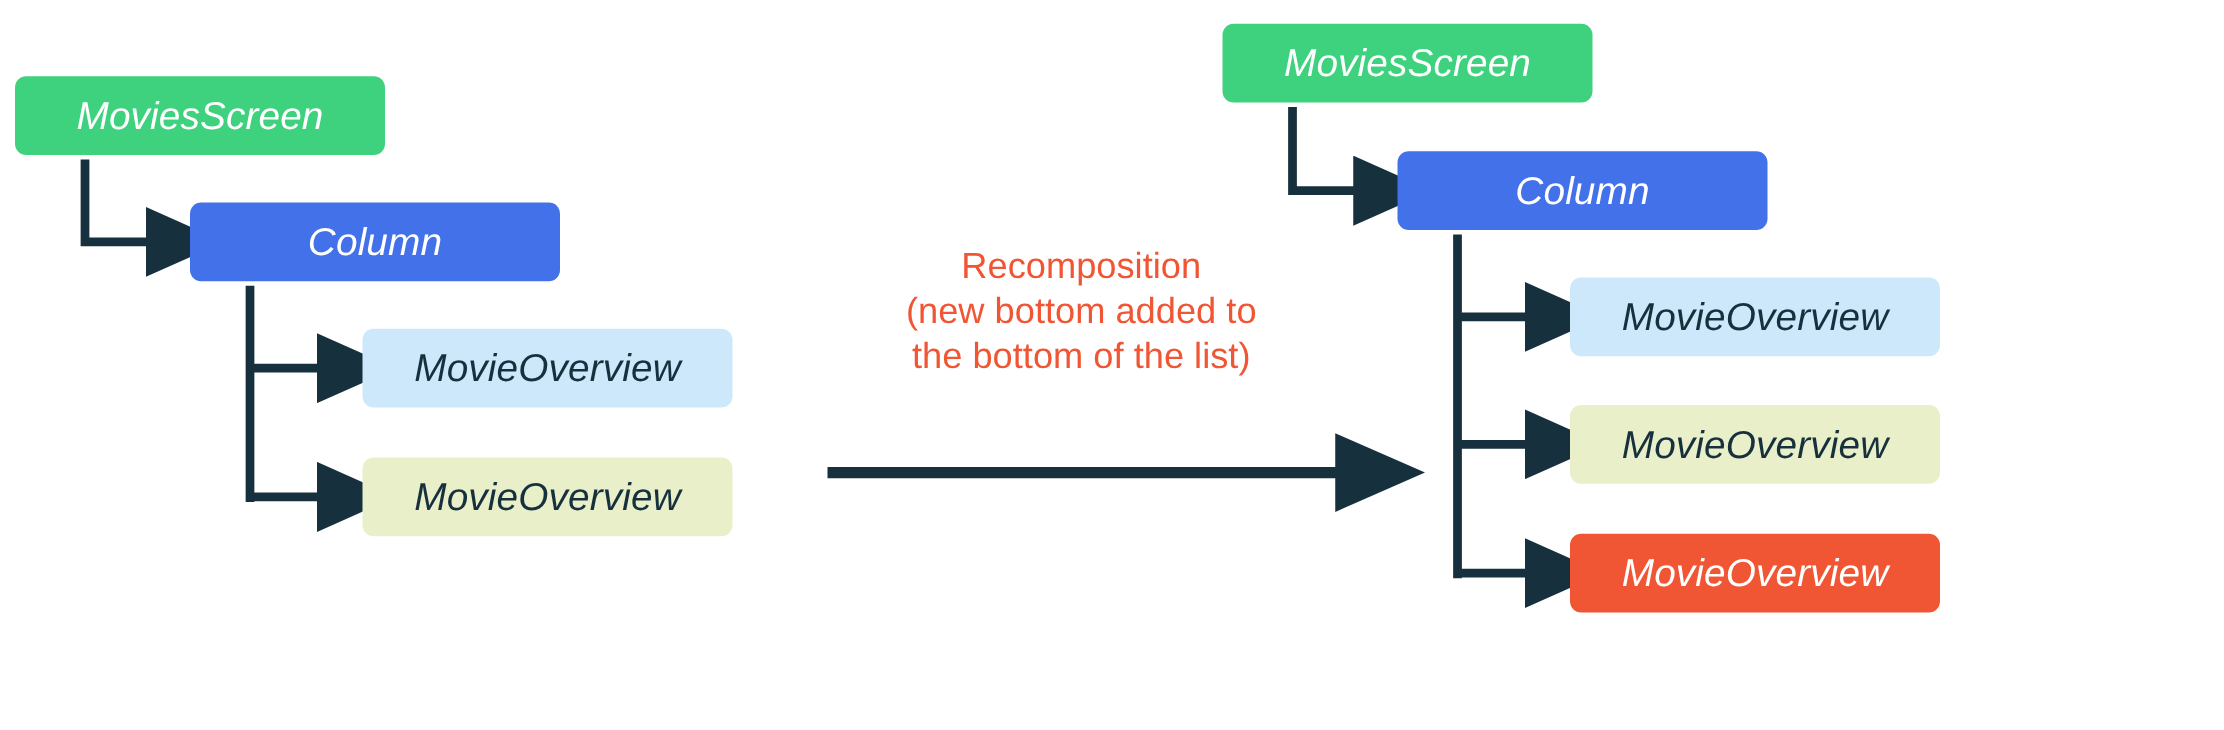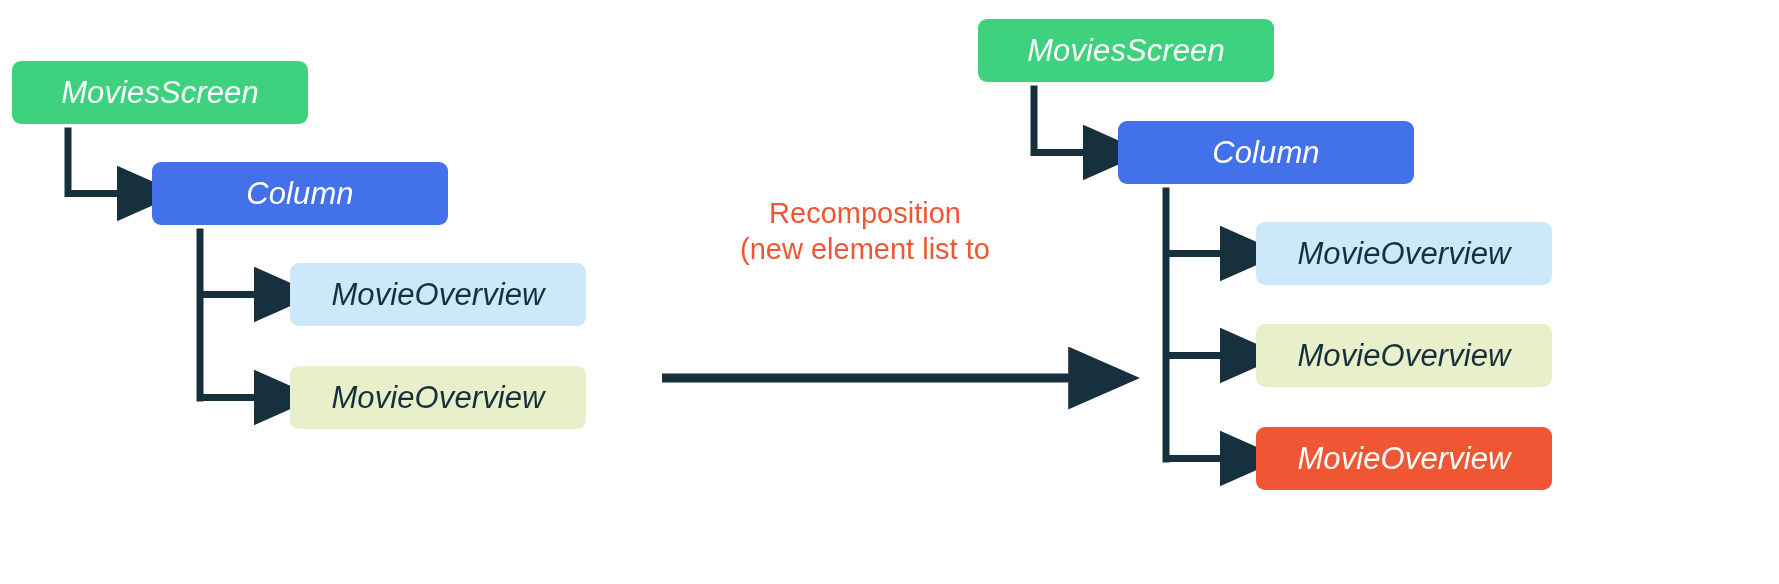--- a/index.html
+++ b/index.html
@@ -107,21 +107,22 @@
   </div>
   <div class="node" style="left: 290px; top: 263px; width: 296px; height: 63px; background: rgb(205, 232, 251); color: rgb(23, 48, 62); font-size: 31px;">
     <span class="node-label">MovieOverview</span>
   </div>
   <div class="node" style="left: 290px; top: 366px; width: 296px; height: 63px; background: rgb(233, 240, 201); color: rgb(23, 48, 62); font-size: 31px;">
     <span class="node-label">MovieOverview</span>
   </div>
 
   <div class="caption" id="transition-caption" style="color: rgb(240, 86, 52); font-size: 29px; left: 640px; top: 196px; width: 450px;">
     <span class="caption-line">Recomposition</span>
-    <span class="caption-line">(new element list to</span>
+    <span class="caption-line">(new bottom added to</span>
+    <span class="caption-line">the bottom of the list)</span>
   </div>
 
   <div class="node" style="left: 978px; top: 19px; width: 296px; height: 63px; background: rgb(62, 210, 126); color: rgb(255, 255, 255); font-size: 31px;">
     <span class="node-label">MoviesScreen</span>
   </div>
   <div class="node" style="left: 1118px; top: 121px; width: 296px; height: 63px; background: rgb(67, 113, 234); color: rgb(255, 255, 255); font-size: 31px;">
     <span class="node-label">Column</span>
   </div>
   <div class="node" style="left: 1256px; top: 222px; width: 296px; height: 63px; background: rgb(205, 232, 251); color: rgb(23, 48, 62); font-size: 31px;">
     <span class="node-label">MovieOverview</span>

